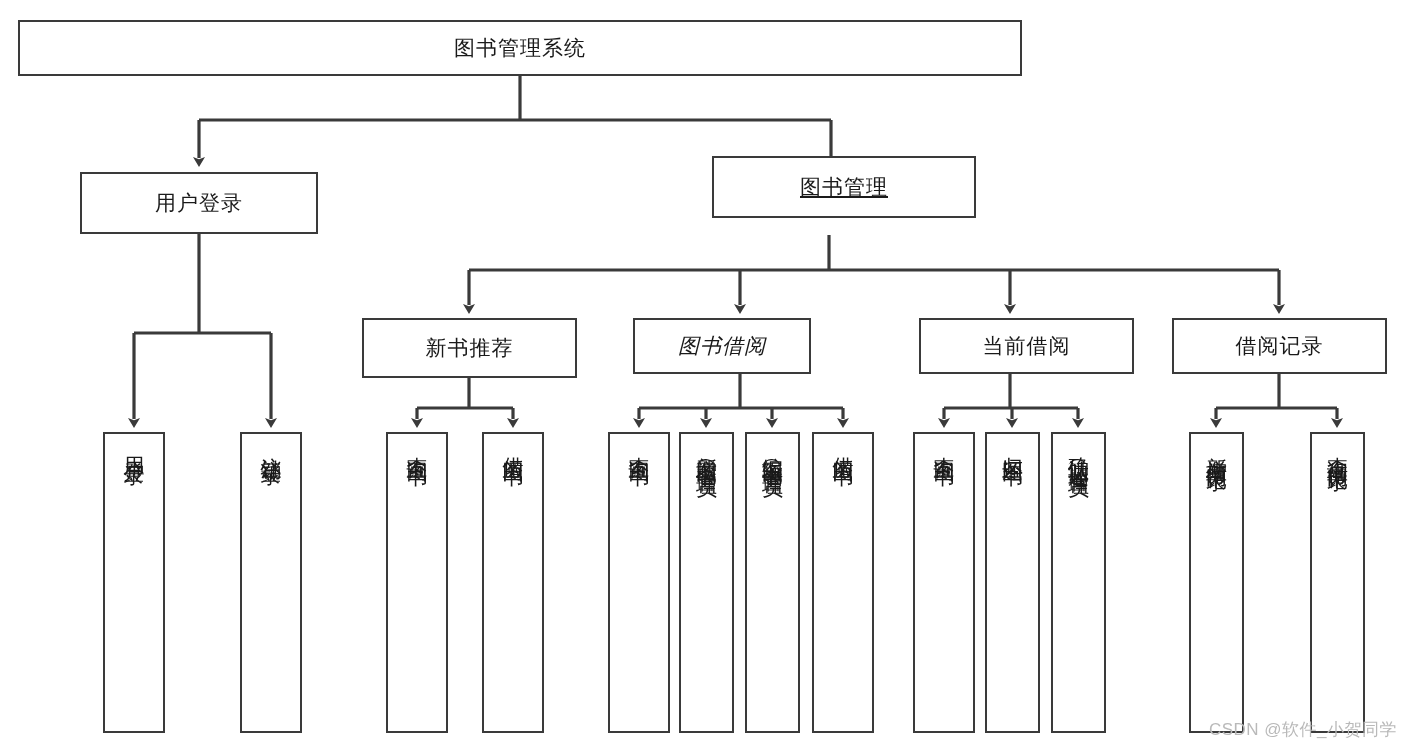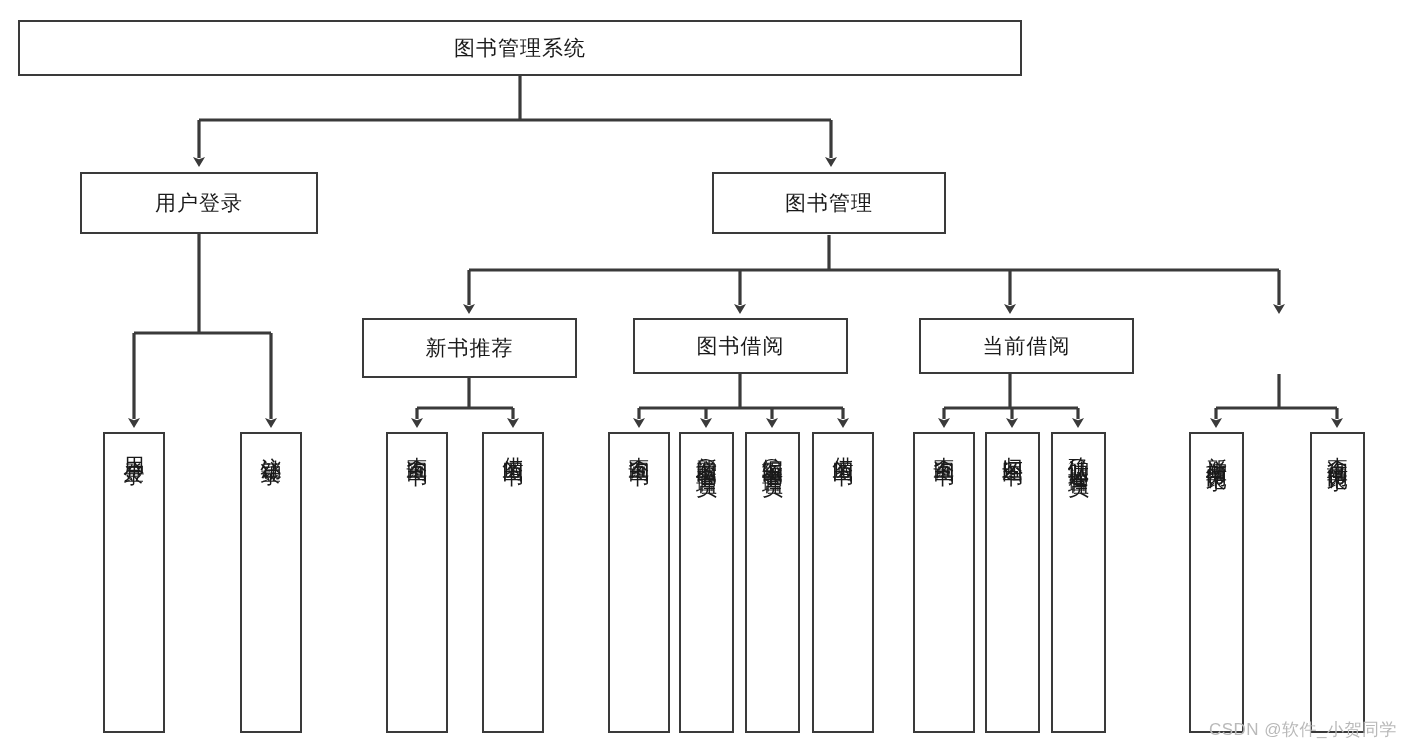--- a/index.html
+++ b/index.html
@@ -120,32 +120,35 @@
     </g>
   </svg>
 
   <div class="node node-h" style="left:18px; top:20px; width:1004px; height:56px;">
     <span class="label">图书管理系统</span>
   </div>
 
   <div class="node node-h" style="left:80px; top:172px; width:238px; height:62px;">
     <span class="label">用户登录</span>
   </div>
-  <div class="node node-h" style="left:712px; top:172px; width:234px; height:62px;">
+  <div class="node node-h" style="left:712px; top:156px; width:264px; height:62px;text-decoration:underline;">
     <span class="label">图书管理</span>
   </div>
 
   <div class="node node-h" style="left:362px; top:318px; width:215px; height:60px;">
     <span class="label">新书推荐</span>
   </div>
-  <div class="node node-h" style="left:633px; top:318px; width:215px; height:56px;">
+  <div class="node node-h" style="left:633px; top:318px; width:178px; height:56px;font-style:italic;">
     <span class="label">图书借阅</span>
   </div>
   <div class="node node-h" style="left:903px; top:318px; width:215px; height:56px;margin-left:16px;">
     <span class="label">当前借阅</span>
+  </div>
+  <div class="node node-h" style="left:1172px; top:318px; width:215px; height:56px;">
+    <span class="label">借阅记录</span>
   </div>
 
   <div class="node node-v" style="left:103px; top:432px; width:62px; height:301px;">
     <span class="label">用户登录</span>
   </div>
   <div class="node node-v" style="left:240px; top:432px; width:62px; height:301px;">
     <span class="label">注销登录</span>
   </div>
 
   <div class="node node-v" style="left:386px; top:432px; width:62px; height:301px;">

